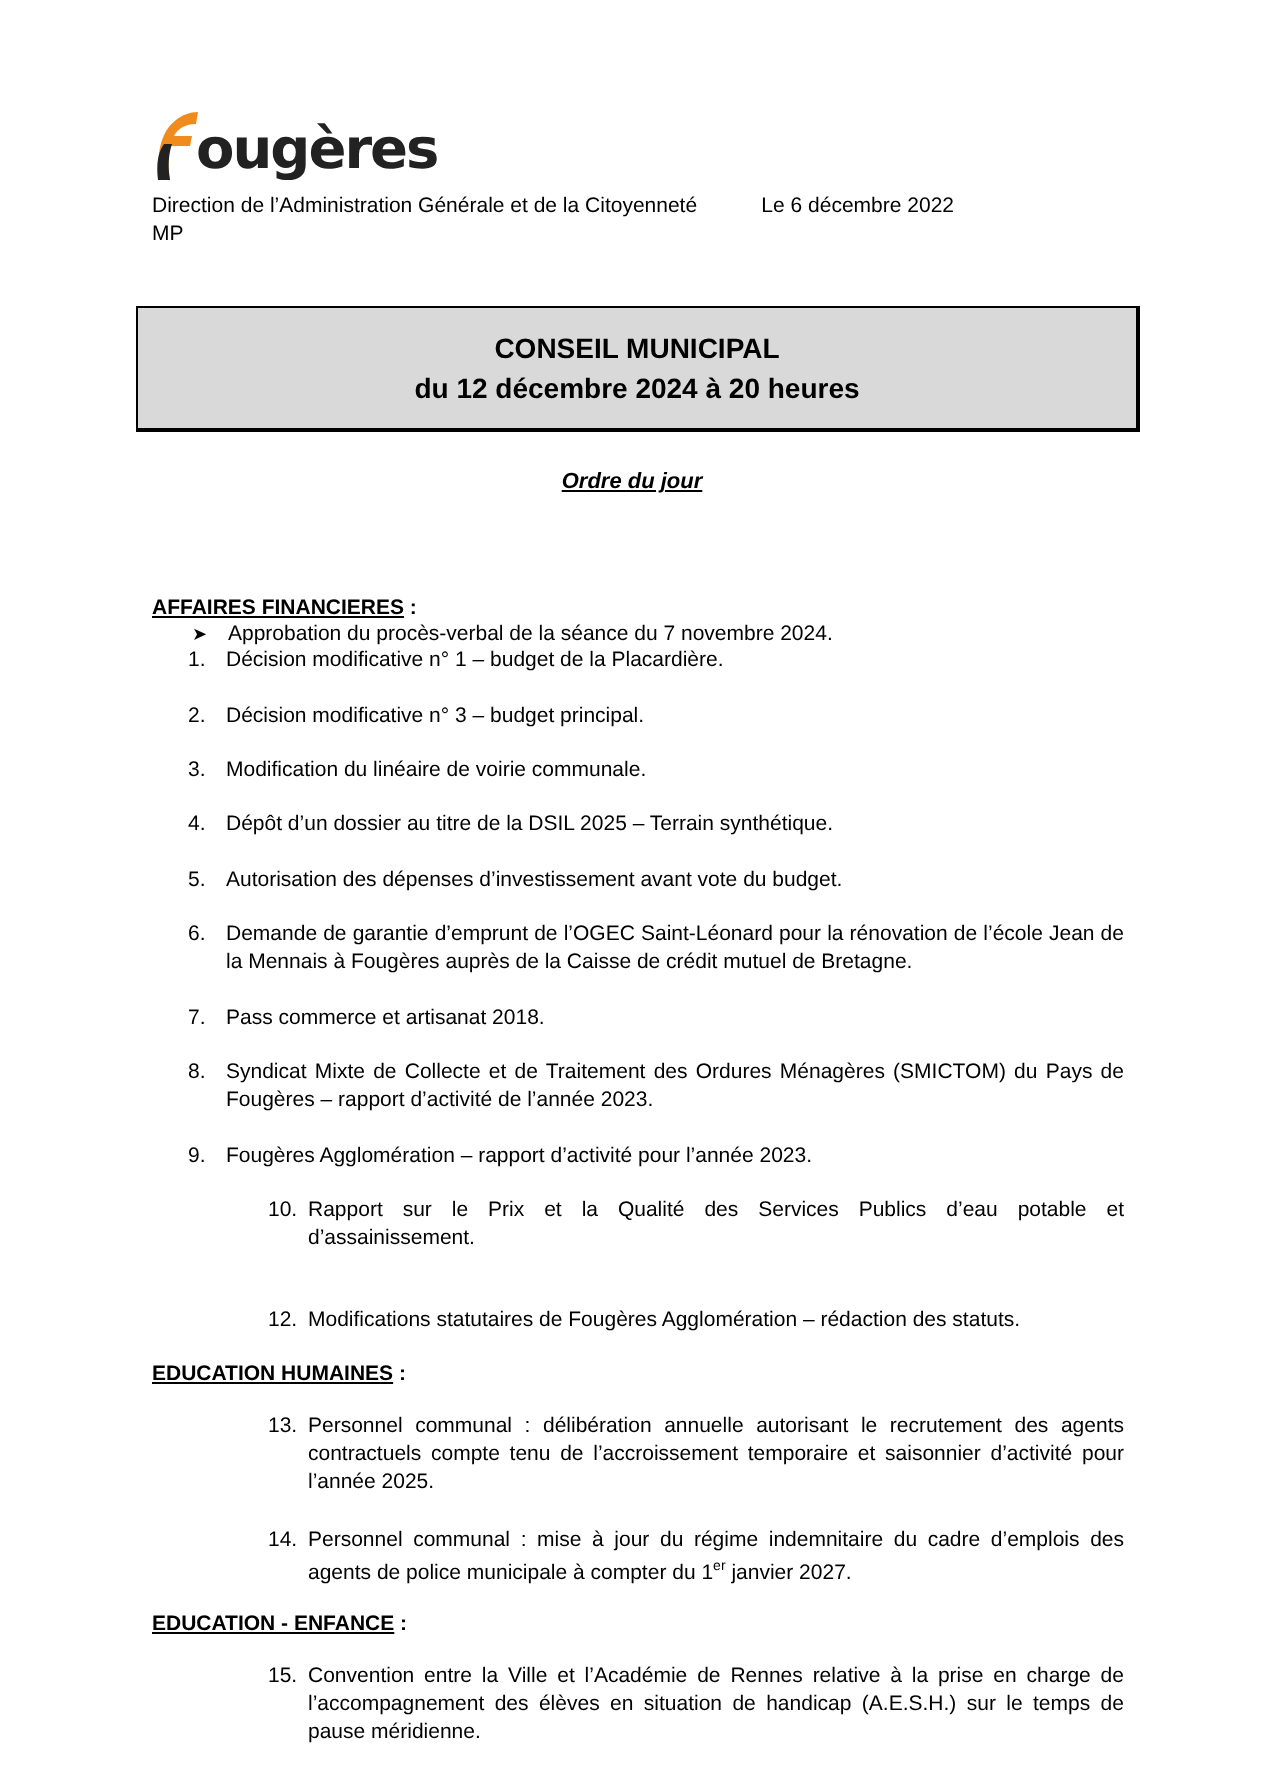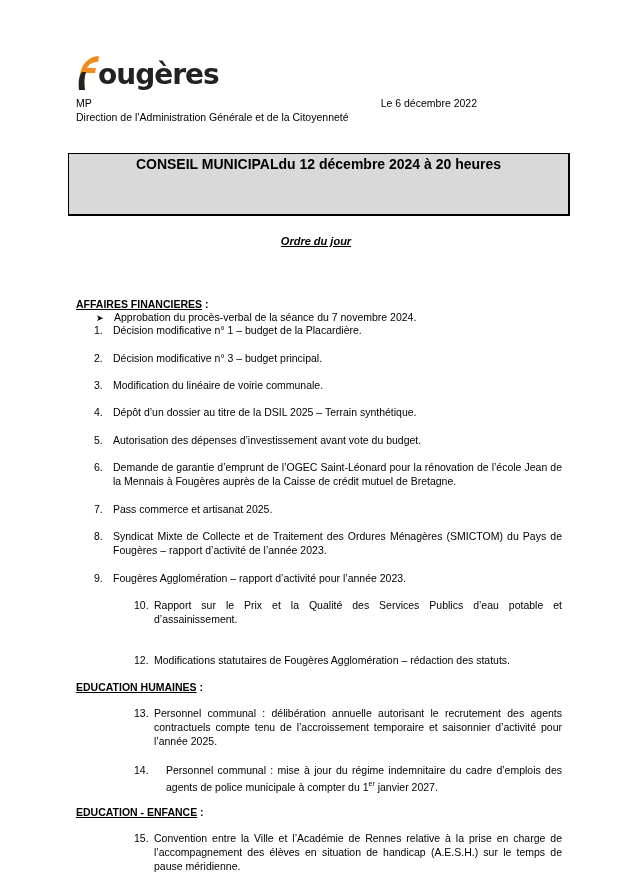--- a/index.html
+++ b/index.html
@@ -12,21 +12,21 @@
     .logo-text { position: absolute; left: 22px; top: 4px; font-family: "DejaVu Sans", sans-serif;
                  font-weight: bold; font-size: 28px; letter-spacing: -1px; color: #222; line-height: 34px; }
 
     .header-left { position: absolute; left: 76px; top: 80px; font-size: 10.5px; line-height: 14px; }
     .header-right { position: absolute; right: 65px; top: 80px; font-size: 10.5px; line-height: 14px; }
 
     .title-box { position: absolute; left: 68px; top: 137px; width: 499px; height: 60px;
                  background: #d9d9d9; border: 1px solid #000;
                  border-right: 2px solid #000; border-bottom: 2px solid #000;
                  text-align: center; font-weight: bold; font-size: 14px; line-height: 20px;
-                 display: flex; flex-direction: row; justify-content: center; }
+                 display: flex; flex-direction: column; justify-content: center; }
 
     .agenda-title { position: absolute; left: 0; width: 632px; top: 219px; text-align: center;
                     font-style: italic; font-weight: bold; font-size: 11px; text-decoration: underline; }
 
     .bullet-row { position: absolute; left: 96px; top: 246px; font-size: 10.5px; line-height: 14px; margin-top: 48px; }
     .bullet-row .arrow { display: inline-block; width: 18px; font-size: 9px; }
 
     .section { position: absolute; left: 76px; font-weight: bold; font-size: 10.5px; line-height: 14px; }
     .section .lbl { text-decoration: underline; }
 
@@ -42,22 +42,22 @@
 
   <div class="logo">
     <svg class="logo-f" viewBox="0 0 24 38">
       <path d="M4 36 C2 24 4 12 12 6 C15 3.5 19 2 23 2 L22 8 C17 8 13 10 11 14 L20 14 L19 19 L9 19 C8 25 8 30 9 36 Z" fill="#f08c1e"></path>
       <path d="M3 36 C2 28 3 22 6 18 L10 18 C8 24 8 30 9 36 Z" fill="#222"></path>
     </svg>
     <span class="logo-text">ougères</span>
   </div>
 
   <div class="header-left">
+    <div>Direction de l’Administration Générale et de la Citoyenneté</div>
     <div>MP</div>
-    <div>Direction de l’Administration Générale et de la Citoyenneté</div>
   </div>
   <div class="header-right">Le 6 décembre 2022</div>
 
   <div class="title-box">
     <div>CONSEIL MUNICIPAL</div>
     <div>du 12 décembre 2024 à 20 heures</div>
   </div>
 
   <div class="agenda-title">Ordre du jour</div>
 
@@ -88,21 +88,21 @@
   <div class="item" style="top:417px;">
       <span class="num">5.</span>
       <span class="txt">Autorisation des dépenses d’investissement avant vote du budget.</span>
     </div>
   <div class="item" style="top:444px;">
       <span class="num">6.</span>
       <span class="txt">Demande de garantie d’emprunt de l’OGEC Saint-Léonard pour la rénovation de l’école Jean de la Mennais à Fougères auprès de la Caisse de crédit mutuel de Bretagne.</span>
     </div>
   <div class="item" style="top:486px;">
       <span class="num">7.</span>
-      <span class="txt">Pass commerce et artisanat 2025.</span>
+      <span class="txt">Pass commerce et artisanat 2018.</span>
     </div>
   <div class="item" style="top:513px;">
       <span class="num">8.</span>
       <span class="txt">Syndicat Mixte de Collecte et de Traitement des Ordures Ménagères (SMICTOM) du Pays de Fougères – rapport d’activité de l’année 2023.</span>
     </div>
   <div class="item" style="top:555px;">
       <span class="num">9.</span>
       <span class="txt">Fougères Agglomération – rapport d’activité pour l’année 2023.</span>
     </div>
   <div class="item wide" style="top:582px;">
@@ -115,21 +115,21 @@
     </div>
 
   <div class="section" style="top:664px;">
     <span class="lbl">EDUCATION HUMAINES</span><span> :</span>
   </div>
 
   <div class="item wide" style="top:690px;">
       <span class="num">13.</span>
       <span class="txt">Personnel communal : délibération annuelle autorisant le recrutement des agents contractuels compte tenu de l’accroissement temporaire et saisonnier d’activité pour l’année 2025.</span>
     </div>
-  <div class="item wide" style="top:747px;gap:12px;">
+  <div class="item wide" style="top:747px;">
     <span class="num">14.</span>
     <span class="txt"><span>Personnel communal : mise à jour du régime indemnitaire du cadre d’emplois des agents de police municipale à compter du 1</span><sup style="font-size:7px;">er</sup><span> janvier 2027.</span></span>
   </div>
 
   <div class="section" style="top:789px;">
     <span class="lbl">EDUCATION - ENFANCE</span><span> :</span>
   </div>
 
   <div class="item wide" style="top:815px;">
       <span class="num">15.</span>

